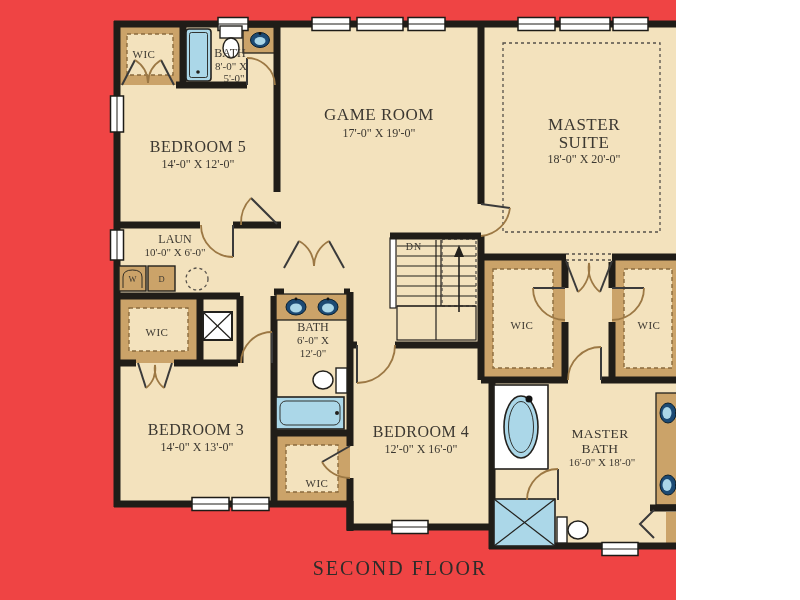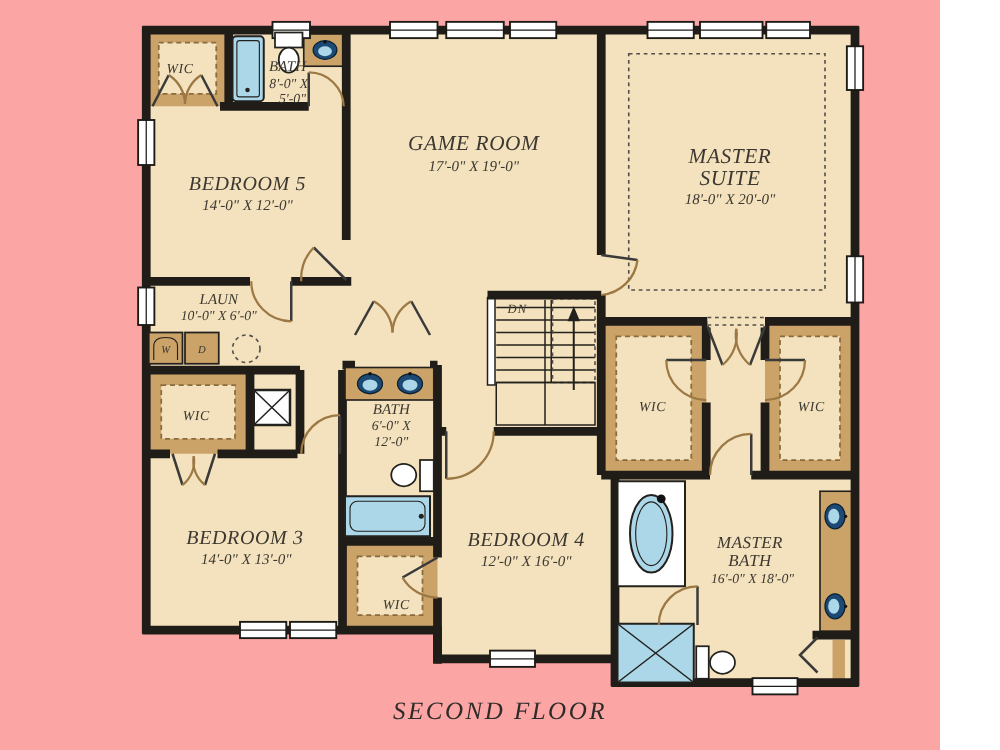--- a/index.html
+++ b/index.html
@@ -1,16 +1,16 @@
 <!DOCTYPE html>
 <html style="--floor: #F3E2BD; --wall: #201d18; --tan: #CBA369; --tanDark: #8a6b3e; --blue: #ABD7E8; --navy: #1c4a74; --text: #3c3831; --dash: #55504a; --arc: #9c7844;"><head>
 <meta charset="utf-8">
 <style>
   html,body{margin:0;padding:0;background:#ffffff;}
-  .page{width:752px;height:600px;position:relative;background:#fca5a5;overflow:hidden;font-style:italic;}
+  .page{width:676px;height:600px;position:relative;background:#ef4444;overflow:hidden;}
   svg{display:block;}
   text{font-family:"Liberation Serif","DejaVu Serif",serif;fill:var(--text);}
   .room-name{font-size:16px;letter-spacing:.5px;}
   .room-name-lg{font-size:17px;letter-spacing:.5px;}
   .room-name-md{font-size:13.5px;letter-spacing:.4px;}
   .room-dims{font-size:12px;}
   .room-dims-sm{font-size:11px;}
   .small-label{font-size:11px;letter-spacing:.5px;}
   .tiny-label{font-size:8.5px;}
   .dn-label{font-size:10px;letter-spacing:1px;}

